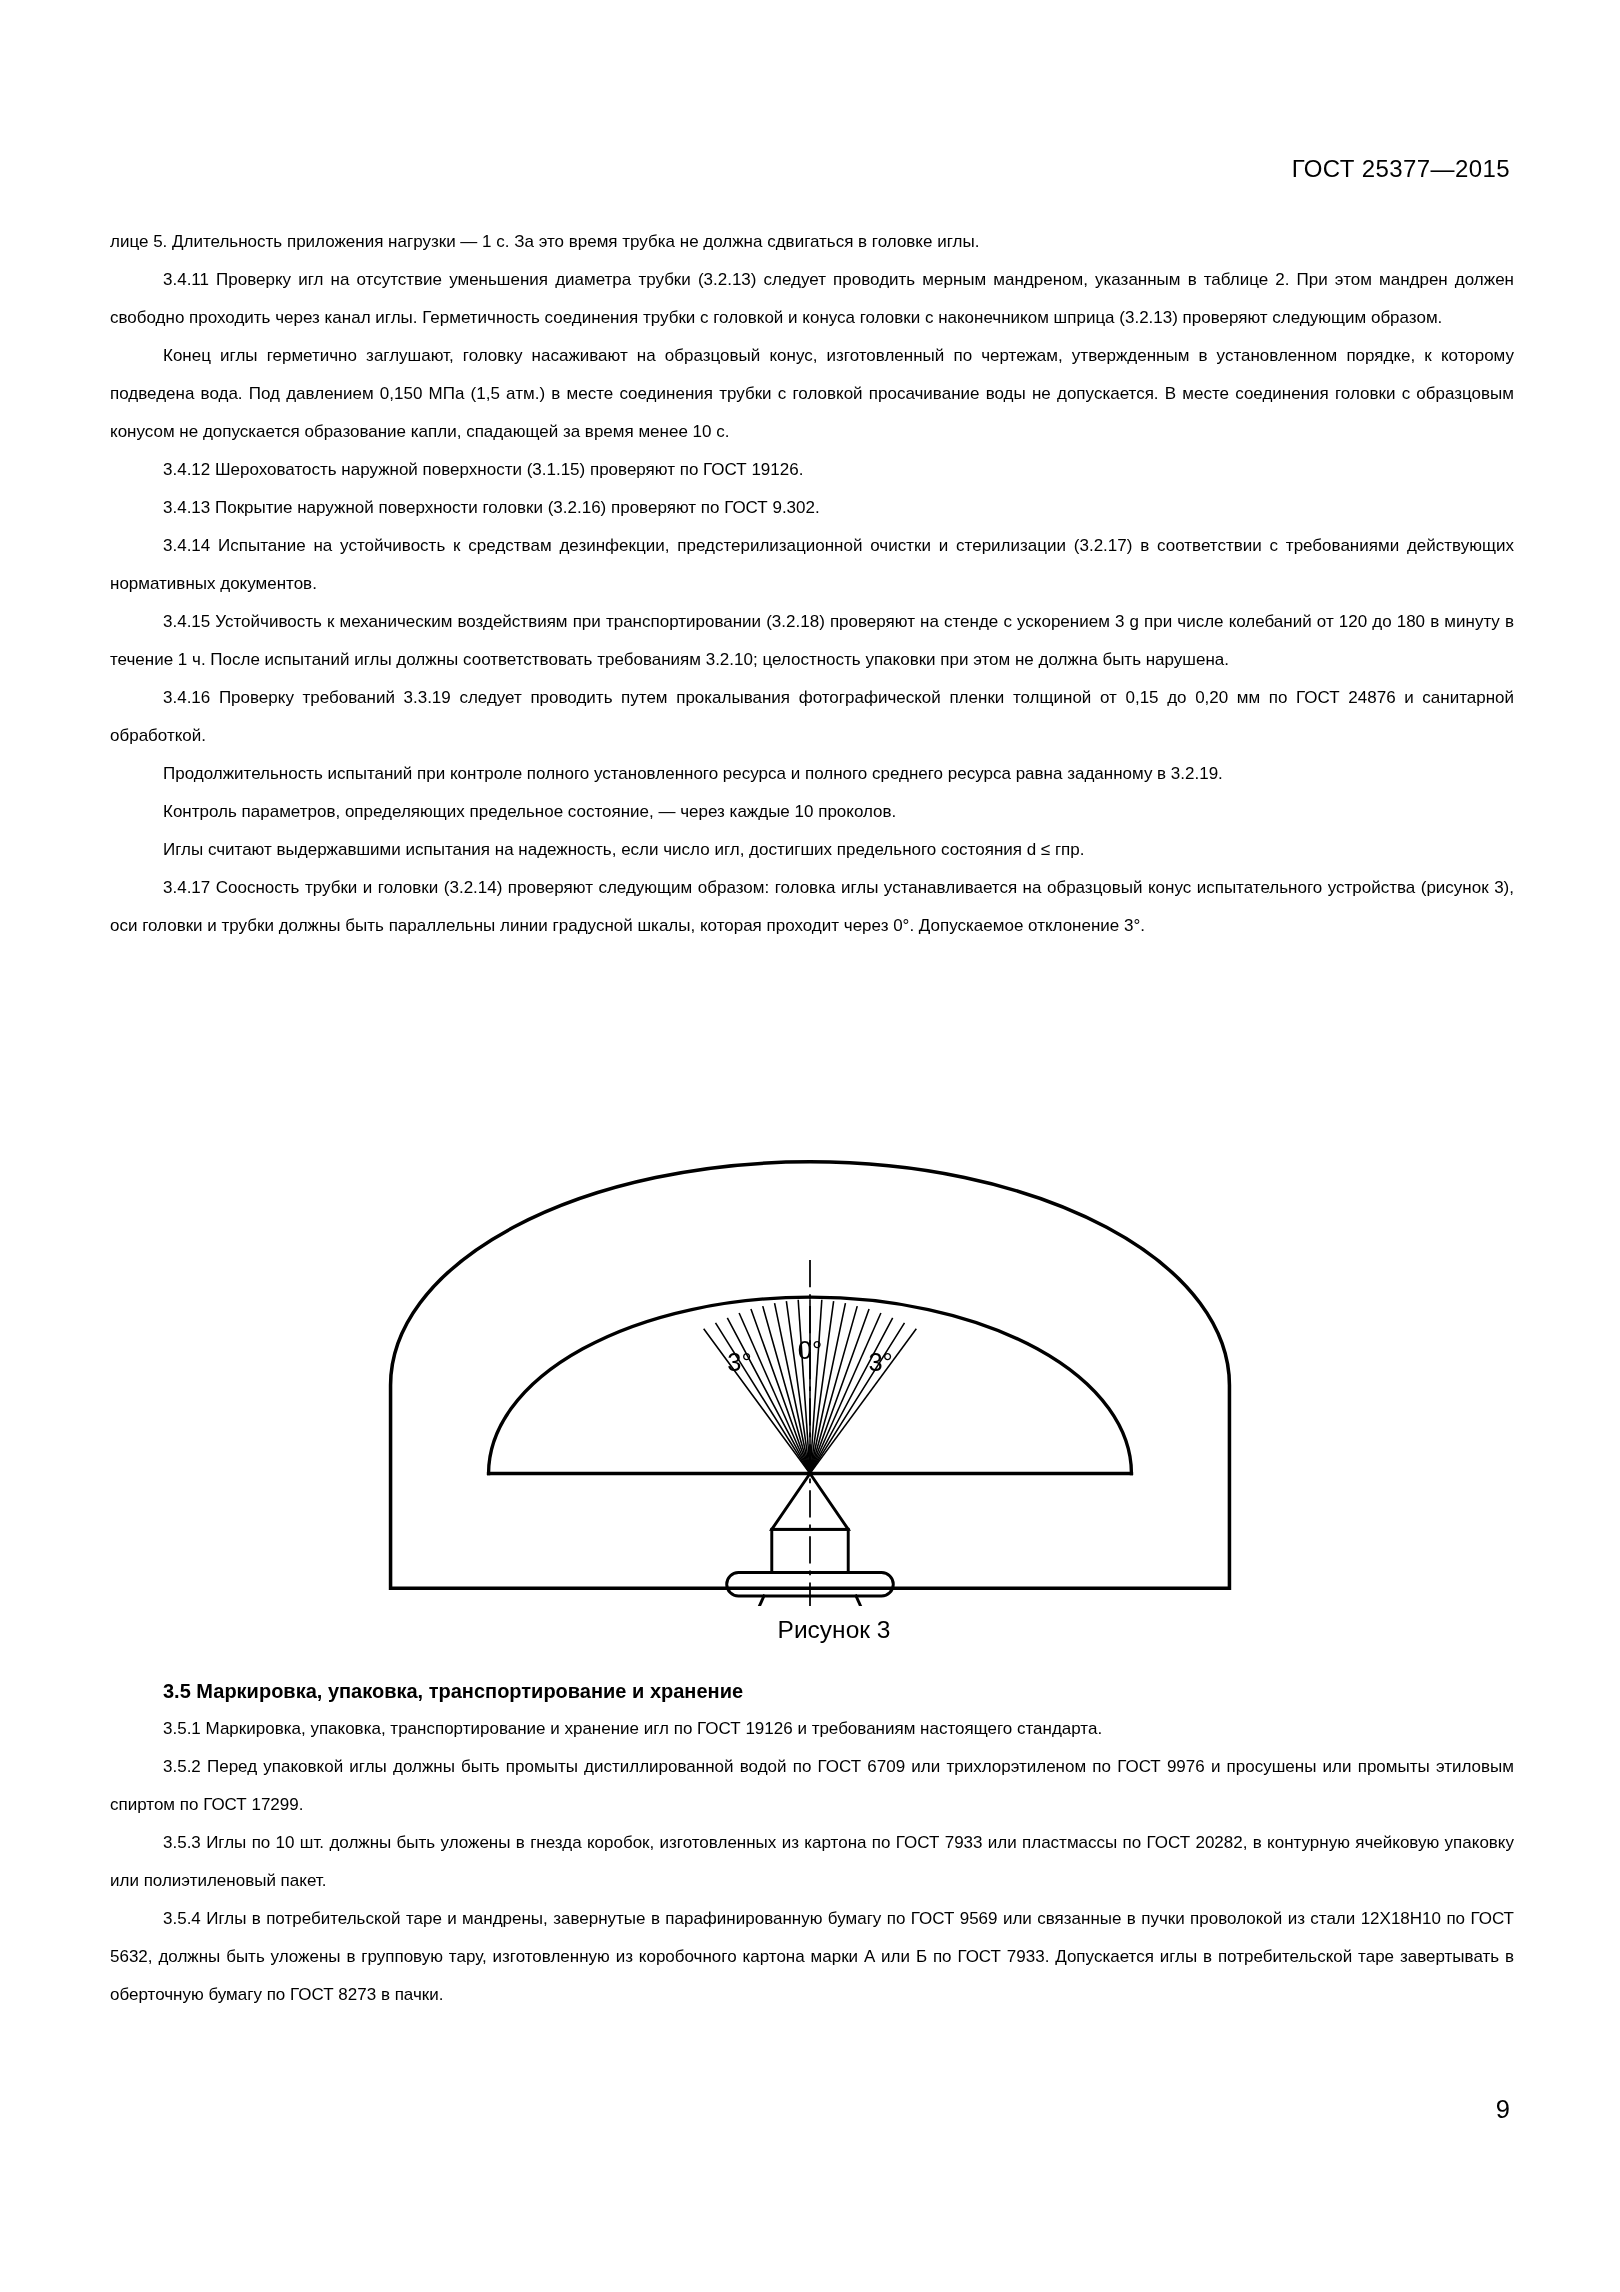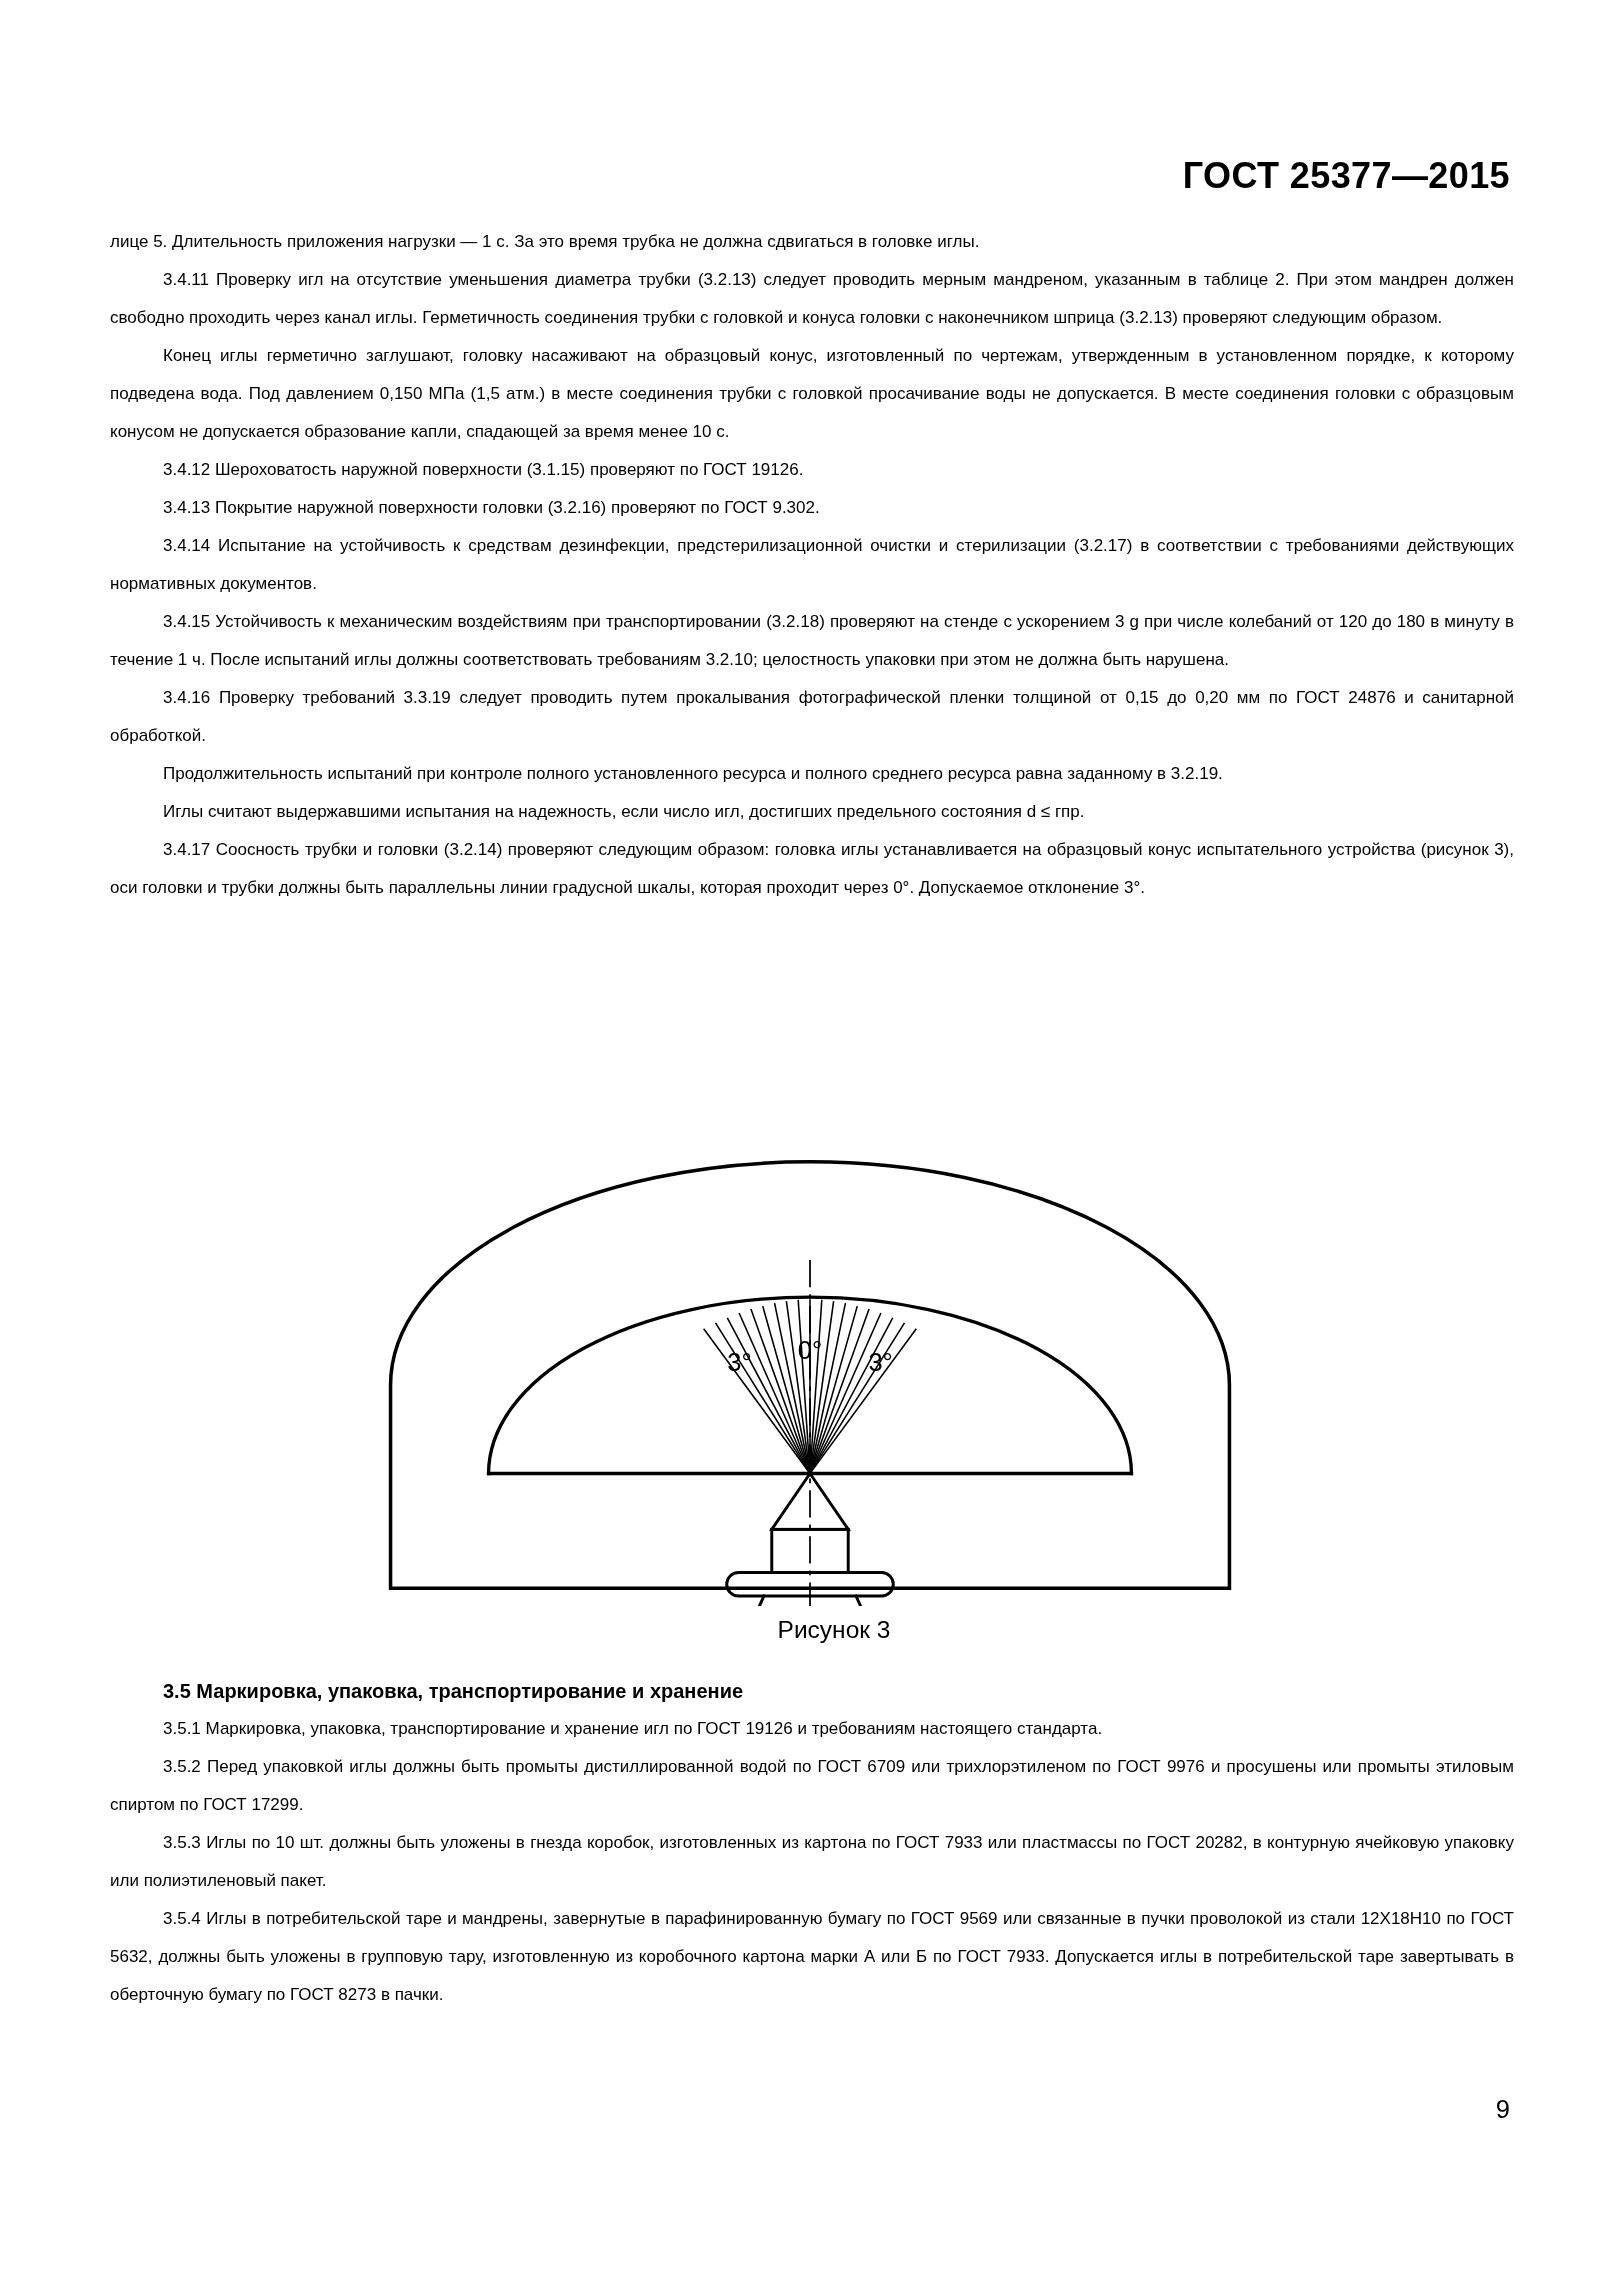--- a/index.html
+++ b/index.html
@@ -17,22 +17,22 @@
     height: 2293px;
     background: #ffffff;
     overflow: hidden;
     box-sizing: border-box;
   }
   
   .header {
     position: absolute;
     top: 155px;
     right: 110px;
-    font-size: 36px;
-    font-weight: bold;
+    font-size: 24px;
+    font-weight: normal;
     letter-spacing: 0.4px;
     white-space: nowrap;
   }
   
   .content {
     position: absolute;
     top: 223px;
     left: 110px;
     width: 1404px;
   }
@@ -103,20 +103,21 @@
     <p class="para indent">3.4.13  Покрытие наружной поверхности головки (3.2.16) проверяют по ГОСТ 9.302.</p>
 
     <p class="para indent">3.4.14  Испытание на устойчивость к средствам дезинфекции, предстерилизационной очистки и стерилизации (3.2.17) в соответствии с требованиями действующих нормативных документов.</p>
 
     <p class="para indent">3.4.15  Устойчивость к механическим воздействиям при транспортировании (3.2.18) проверяют на стенде с ускорением 3 g при числе колебаний от 120 до 180 в минуту в течение 1 ч. После испытаний иглы должны соответствовать требованиям 3.2.10; целостность упаковки при этом не должна быть нарушена.</p>
 
     <p class="para indent">3.4.16  Проверку требований 3.3.19 следует проводить путем прокалывания фотографической пленки толщиной от 0,15 до 0,20 мм по ГОСТ 24876 и санитарной обработкой.</p>
 
     <p class="para indent">Продолжительность испытаний при контроле полного установленного ресурса и полного среднего ресурса равна заданному в 3.2.19.</p>
 
+    <p class="para indent">Контроль параметров, определяющих предельное состояние, —  через каждые 10 проколов.</p>
 
     <p class="para indent">Иглы считают выдержавшими испытания на надежность, если число игл, достигших предельного состояния d ≤ гпр.</p>
 
     <p class="para indent">3.4.17  Соосность трубки и головки (3.2.14) проверяют следующим образом: головка иглы устанавливается на образцовый конус испытательного устройства (рисунок 3), оси головки и трубки должны быть параллельны линии градусной шкалы, которая проходит через 0°. Допускаемое отклонение 3°.</p>
 
   </div>
 
   <div class="figure-wrap">
     <svg class="figure-svg" width="882" height="461" viewBox="0 0 900 470">
       <g fill="none" stroke="#000000" stroke-width="3.2" stroke-linecap="square">

